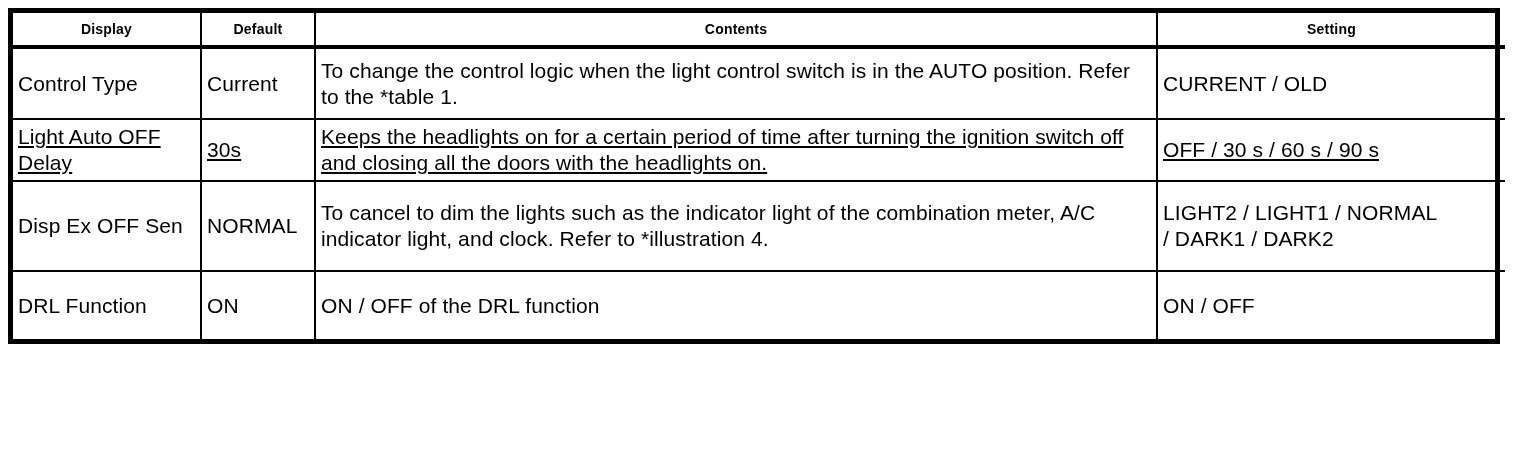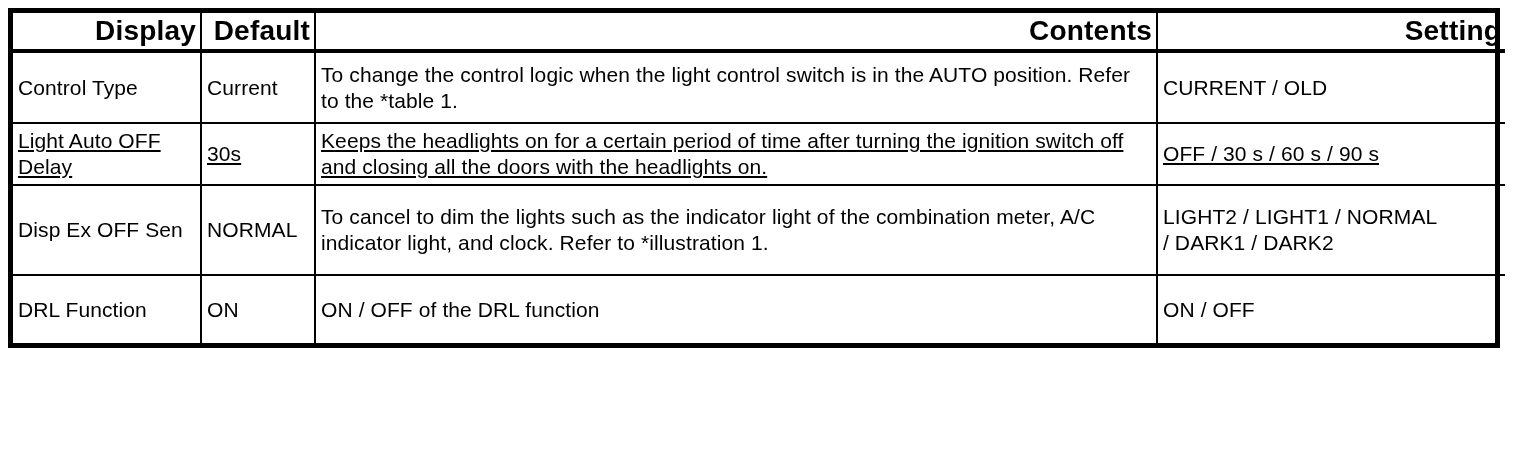--- a/index.html
+++ b/index.html
@@ -37,23 +37,23 @@
   table.settings tr > *:last-child  { border-right: 0; }
   table.settings thead tr > *       { border-top: 0; }
   table.settings tbody tr:last-child > * { border-bottom: 0; }
 
   col.c-display  { width: 188px; }
   col.c-default  { width: 114px; }
   col.c-contents { width: 842px; }
   col.c-setting  { width: 348px; }
 
   table.settings th {
-    font-size: 28px;
+    font-size: 14px;
     font-weight: bold;
-    text-align: right;
+    text-align: center;
     vertical-align: middle;
     height: 34px;
     padding: 2px 4px;
     border-bottom-width: 4px;
     letter-spacing: 0.2px;
   }
   table.settings td {
     font-size: 21px;
     font-weight: normal;
     text-align: left;
@@ -99,21 +99,21 @@
       </tr>
       <tr>
         <td class="cell-display">Light Auto OFF Delay</td>
         <td class="cell-default">30s</td>
         <td class="cell-contents">Keeps the headlights on for a certain period of time after turning the ignition switch off and closing all the doors with the headlights on.</td>
         <td class="cell-setting">OFF / 30 s / 60 s / 90 s</td>
       </tr>
       <tr>
         <td class="cell-display">Disp Ex OFF Sen</td>
         <td class="cell-default">NORMAL</td>
-        <td class="cell-contents">To cancel to dim the lights such as the indicator light of the combination meter, A/C indicator light, and clock. Refer to *illustration 1.</td>
+        <td class="cell-contents">To cancel to dim the lights such as the indicator light of the combination meter, A/C indicator light, and clock. Refer to *illustration 4.</td>
         <td class="cell-setting">LIGHT2 / LIGHT1 / NORMAL
 / DARK1 / DARK2</td>
       </tr>
       <tr>
         <td class="cell-display">DRL Function</td>
         <td class="cell-default">ON</td>
         <td class="cell-contents">ON / OFF of the DRL function</td>
         <td class="cell-setting">ON / OFF</td>
       </tr>
     </tbody>

